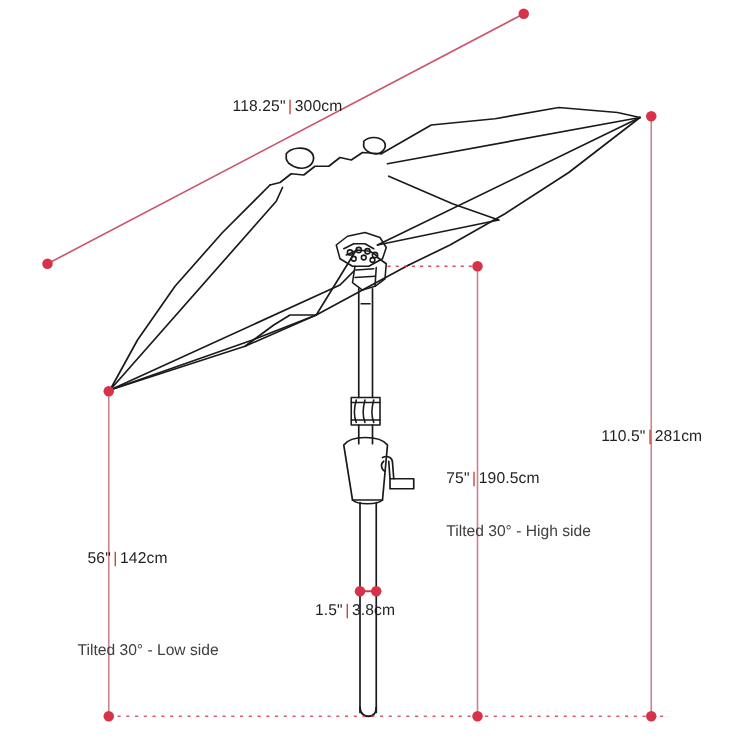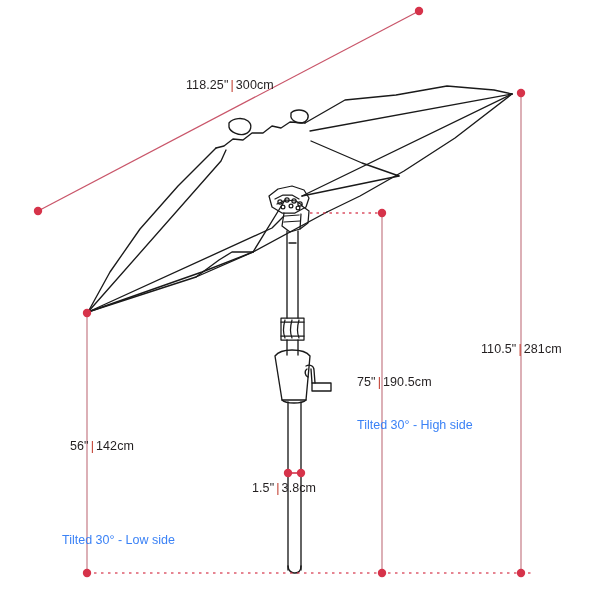--- a/index.html
+++ b/index.html
@@ -26,36 +26,36 @@
     position: absolute;
     color: #231f20;
     font-family: "Liberation Sans", sans-serif;
     font-size: 12.5px;
     letter-spacing: 0.1px;
     white-space: nowrap;
     line-height: 1;
   }
   .note-label {
     position: absolute;
-    color: #3b82f6;
+    color: #404040;
     font-family: "Liberation Sans", sans-serif;
     font-size: 12.5px;
     white-space: nowrap;
     line-height: 1;
   }
   .sep {
     color: #c0392b;
     padding: 0 2px;
   }
   .lbl-span-top   { left: 186px; top: 79px; }
   .lbl-height     { left: 481px; top: 343px; }
   .lbl-high-side  { left: 357px; top: 376px; }
   .lbl-high-note  { left: 357px; top: 419px; }
   .lbl-low-side   { left: 70px;  top: 440px; }
-  .lbl-low-note   { left: 62px;  top: 534px; }
+  .lbl-low-note   { left: 62px;  top: 514px; }
   .lbl-pole-dia   { left: 252px; top: 482px; }
 </style>
 </head>
 <body>
 
 <div id="stage">
 
   <svg id="drawing" viewBox="0 0 600 600" xmlns="http://www.w3.org/2000/svg">
 
     <defs>

